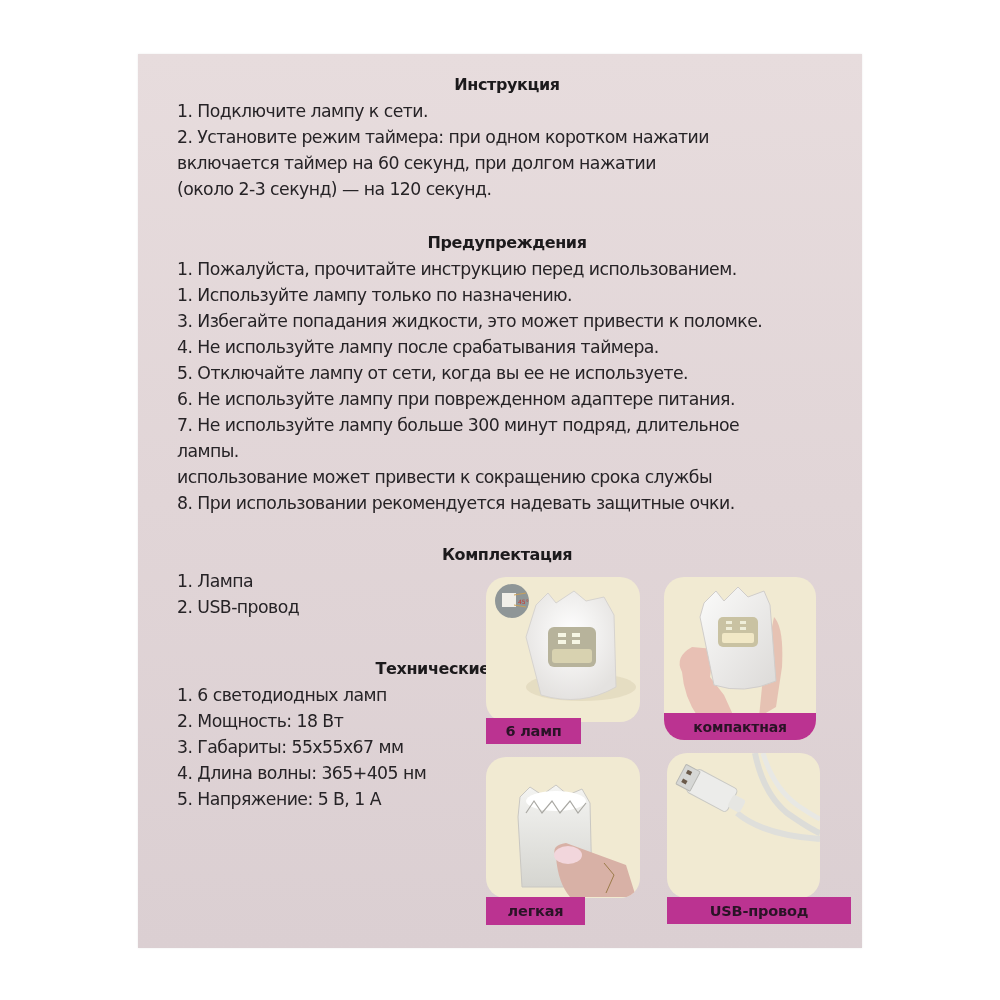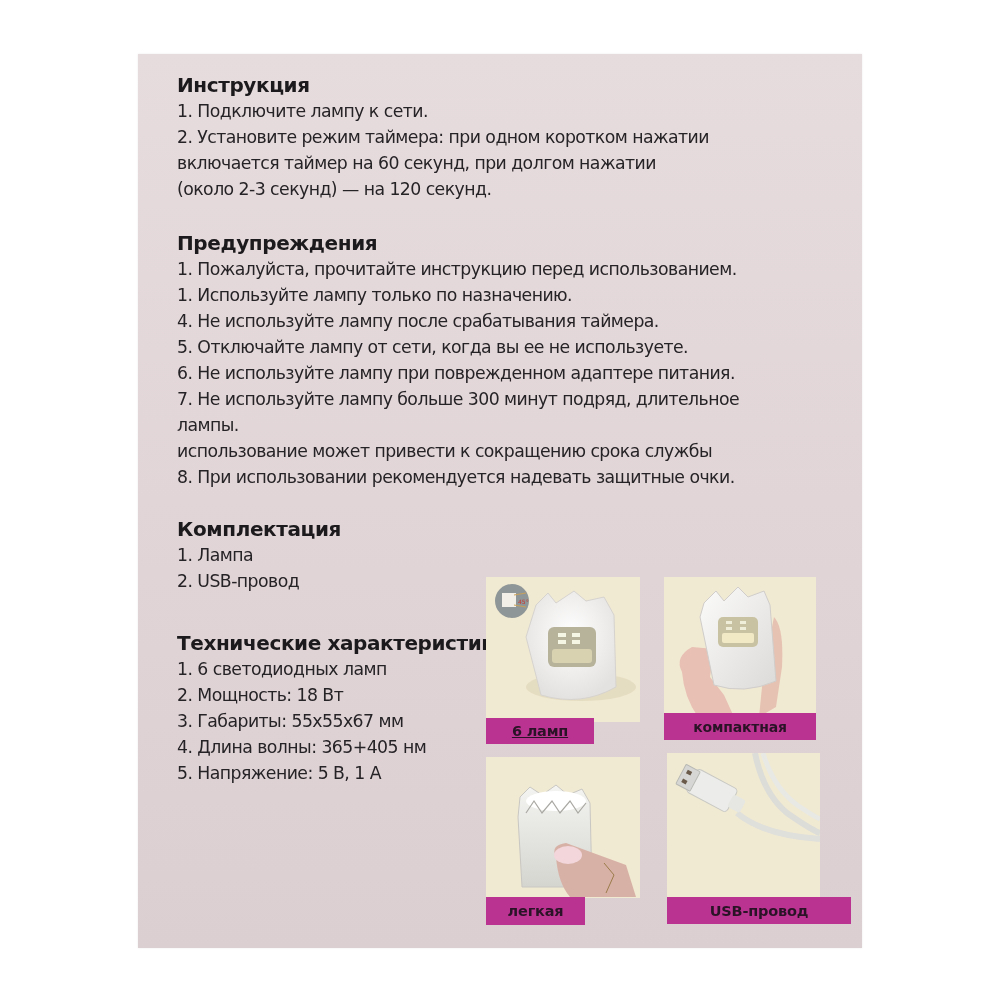--- a/index.html
+++ b/index.html
@@ -29,44 +29,46 @@
     top: 18px;
     width: 660px;
     color: #222022;
   }
   .section {
     margin: 0;
   }
   .section h2 {
     font-family: "DejaVu Sans", sans-serif;
     font-weight: bold;
-    font-size: 20px;
+    font-size: 16px;
     letter-spacing: -0.4px;
     margin: 0;
     height: 26px;
     line-height: 26px;
     color: #1c1a1c;
+    text-align: center;
   }
   .section .line {
     font-family: "DejaVu Sans", sans-serif;
     font-size: 17.3px;
     letter-spacing: -0.55px;
     line-height: 26px;
     height: 26px;
     white-space: nowrap;
     color: #262326;
   }
   .gap-1 { height: 28px; }
   .gap-2 { height: 26px; }
   .gap-3 { height: 36px; }
 
   .panel {
     position: absolute;
     background: #f1ead2;
     overflow: hidden;
+    border-radius: 20px;
   }
   .panel .tag {
     position: absolute;
     background: #bb3391;
     color: #2a1326;
     font-family: "DejaVu Sans", sans-serif;
     font-weight: bold;
     font-size: 14px;
     letter-spacing: -0.2px;
     display: flex;
@@ -103,20 +105,21 @@
       <div class="line">включается таймер на 60 секунд, при долгом нажатии</div>
       <div class="line">(около 2-3 секунд) — на 120 секунд.</div>
     </div>
 
     <div class="gap-1"></div>
 
     <div class="section">
       <h2>Предупреждения</h2>
       <div class="line">1.  Пожалуйста, прочитайте инструкцию перед использованием.</div>
       <div class="line">1. Используйте лампу только по назначению.</div>
+      <div class="line">3. Избегайте попадания жидкости, это может привести к поломке.</div>
       <div class="line">4. Не используйте лампу после срабатывания таймера.</div>
       <div class="line">5. Отключайте лампу от сети, когда вы ее не используете.</div>
       <div class="line">6. Не используйте лампу при поврежденном адаптере питания.</div>
       <div class="line">7.  Не используйте лампу больше 300 минут подряд, длительное</div>
       <div class="line">лампы.</div>
       <div class="line">использование может привести к сокращению срока службы</div>
       <div class="line">8. При использовании рекомендуется надевать защитные очки.</div>
     </div>
 
     <div class="gap-2"></div>
@@ -161,21 +164,21 @@
 
       <g>
         <circle cx="26" cy="24" r="17" fill="#8f9697"></circle>
         <rect x="16" y="16" width="14" height="14" fill="#f1efe8"></rect>
         <line x1="28" y1="18" x2="40" y2="16" stroke="#c9a15a" stroke-width="1"></line>
         <line x1="28" y1="28" x2="40" y2="30" stroke="#c9a15a" stroke-width="1"></line>
         <text x="32" y="27" font-size="6" fill="#c6362f" font-family="DejaVu Sans, sans-serif">45°</text>
       </g>
     </svg>
   </div>
-  <div class="tag-outside" style="left:348px; top:664px; width:108px; height:26px;text-decoration:underline;">6 ламп</div>
+  <div class="tag-outside" style="left:348px; top:664px; width:95px; height:26px;">6 ламп</div>
 
   <div class="panel" style="left:526px; top:523px; width:152px; height:163px;">
     <svg width="152" height="163" viewBox="0 0 152 163">
       <defs>
         <linearGradient id="g2" x1="0" y1="0" x2="1" y2="1">
           <stop offset="0%" stop-color="#fbfbfa"></stop>
           <stop offset="100%" stop-color="#dcdad8"></stop>
         </linearGradient>
       </defs>
 

